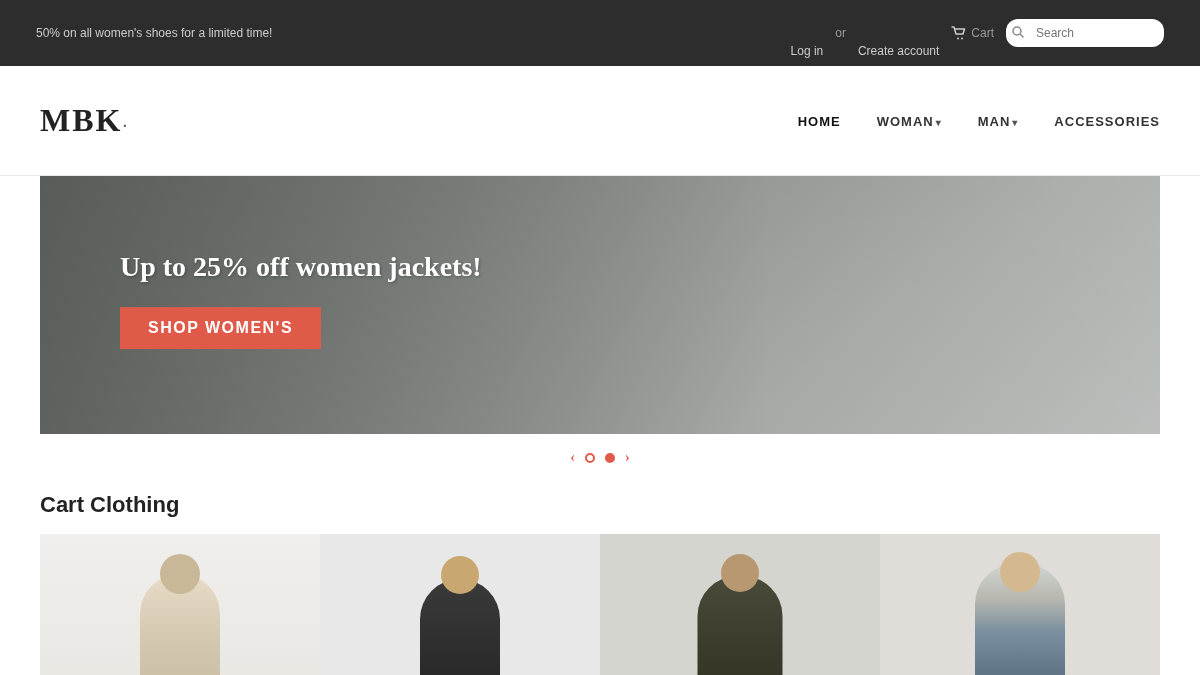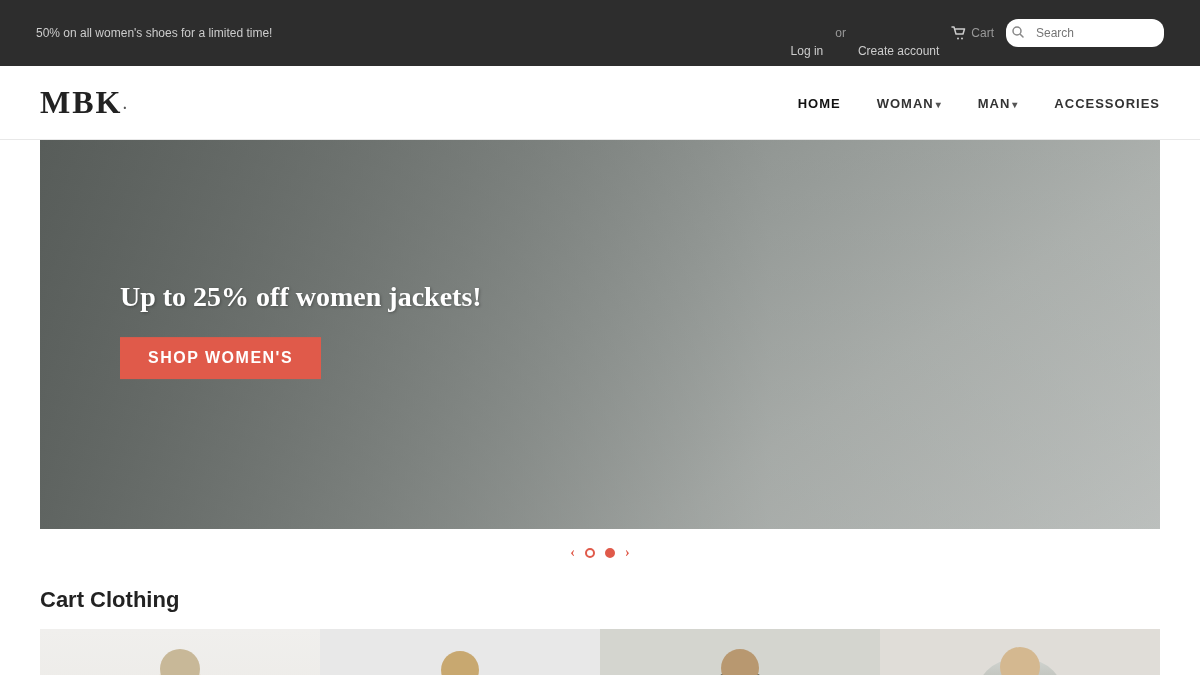--- a/index.html
+++ b/index.html
@@ -56,21 +56,21 @@
       border-radius: 12px;
       padding: 3px 6px;
     }
     .search-icon-svg { color: #888; margin-right: 4px; }
 
     
     .header {
       display: flex;
       align-items: center;
       justify-content: space-between;
-      padding: 18px 40px;
+      padding: 36px 40px;
       border-bottom: 1px solid #e8e8e8;
     }
     .logo {
       font-size: 32px;
       font-weight: 700;
       letter-spacing: 2px;
       color: #222;
       font-family: 'Georgia', serif;
     }
     .logo-dot { font-size: 14px; color: #555; }
@@ -90,21 +90,21 @@
       text-transform: uppercase;
       margin-top: 28px;
     }
     .main-nav li a.active { font-weight: 800; color: #111; }
     .nav-chevron { font-size: 10px; margin-left: 2px; color: #555; }
 
     
     .hero {
       margin: 0 40px;
       position: relative;
-      height: 389px;
+      height: 258px;
       overflow: hidden;
       background: #8a8f8d;
     }
     .hero-bg-image {
       position: absolute;
       top: 0; left: 0;
       width: 100%; height: 100%;
       background:
         
         linear-gradient(to right, rgba(80,85,82,0.75) 0%, rgba(100,105,102,0.55) 35%, rgba(130,135,132,0.3) 65%, rgba(150,155,152,0.25) 100%),

